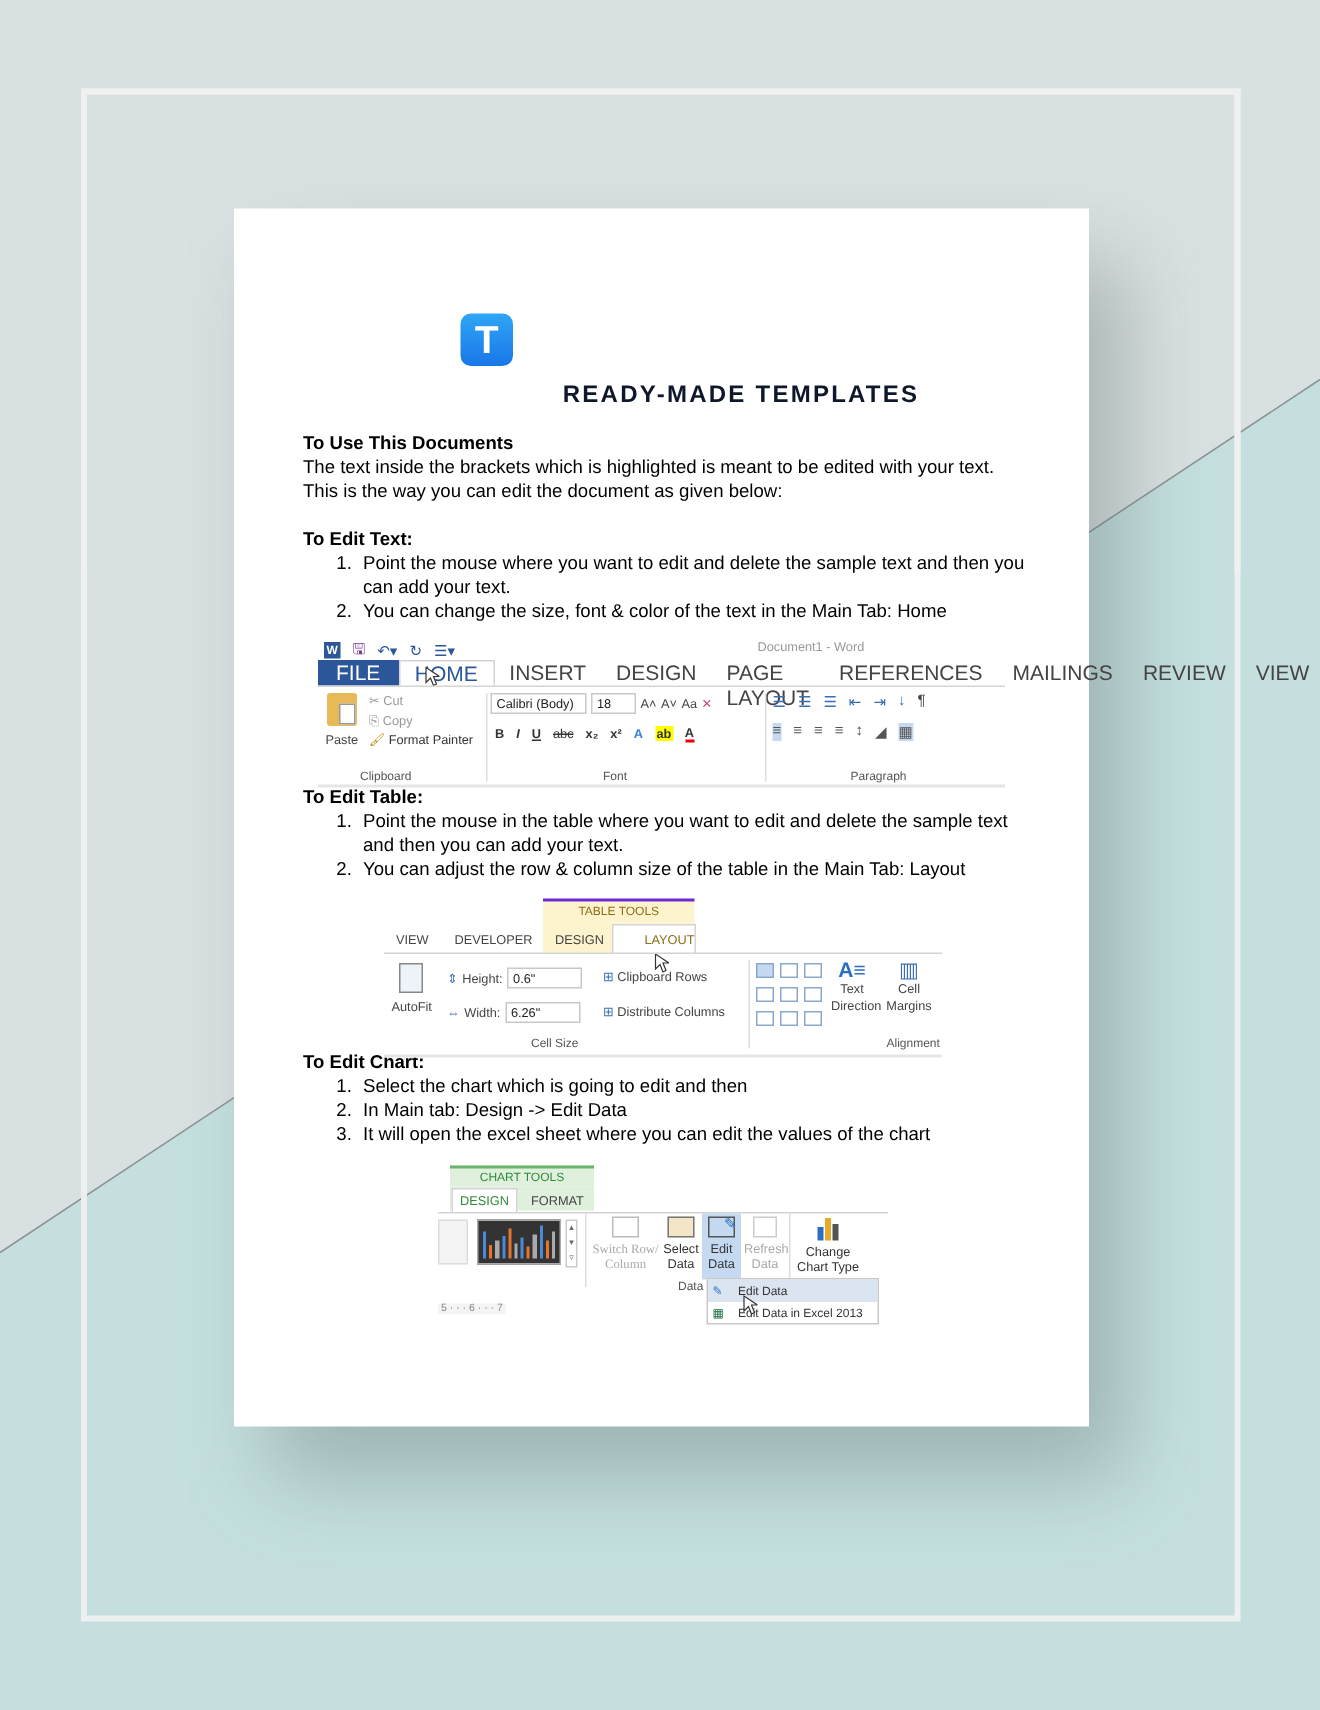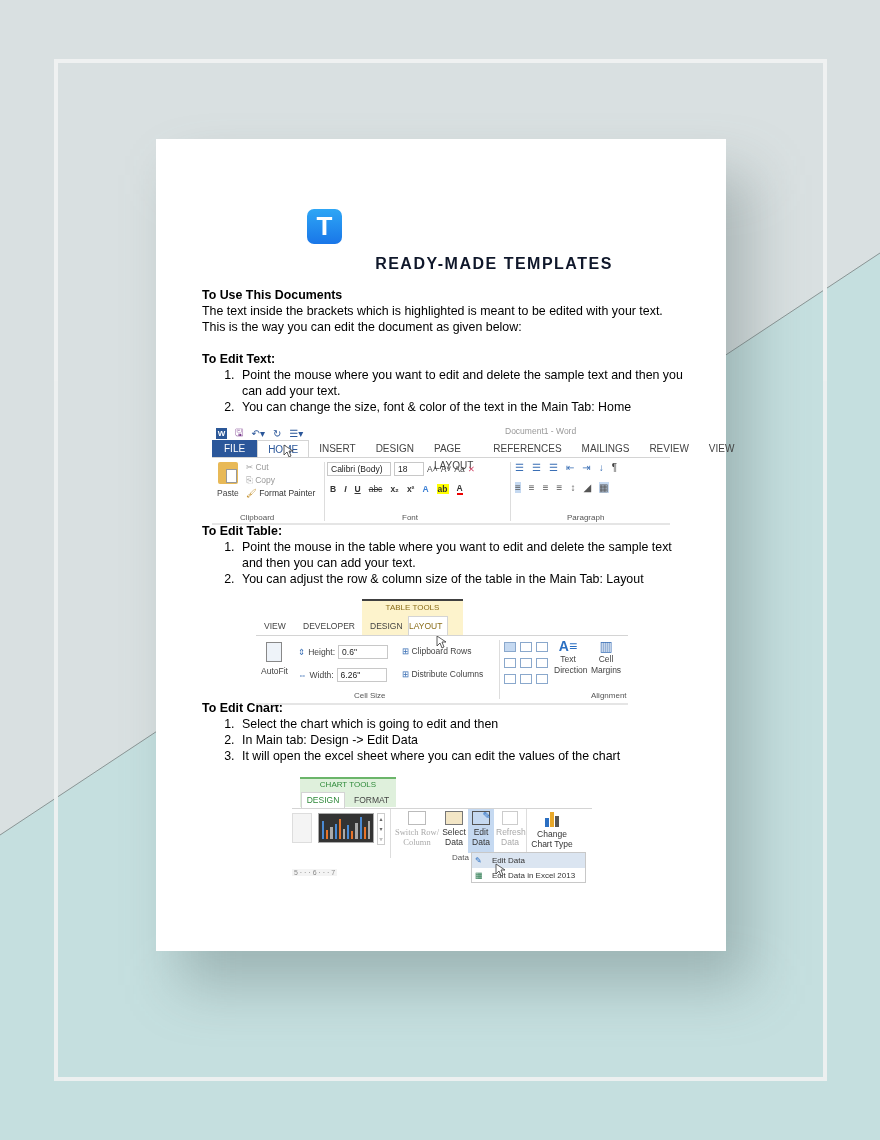--- a/index.html
+++ b/index.html
@@ -20,31 +20,31 @@
   .gap { height:16px; }
   ol { padding-left:36px; }
   ol li { padding-left:4px; }
   .shot { position:absolute; background:#fff; font-size:8.5px; color:#444; }
   
   .word { left:56px; top:283px; width:458px; height:103px; border-bottom:2px solid #e5e5e5; }
   .qat { position:absolute; top:3px; left:4px; display:flex; gap:8px; align-items:center; font-size:10px; }
   .wicon { width:11px; height:11px; background:#2b5797; color:#fff; font-size:8px; text-align:center; line-height:11px; font-weight:bold; }
   .doc-title { position:absolute; top:4px; left:293px; color:#999; font-size:8.5px; }
   .tabs { position:absolute; top:18px; left:0; width:458px; height:17px; display:flex; align-items:center; }
-  .tab { padding:0 10px; font-size:10px; color:#444; height:17px; line-height:17px; }
+  .tab { padding:0 10px; font-size:14px; color:#444; height:17px; line-height:17px; }
   .tab.file { background:#2b579a; color:#fff; padding:0 12px; }
   .tab.active { border:1px solid #d4d4d4; border-bottom:none; background:#fff; color:#2b579a; }
   .rib-body { position:absolute; top:35px; left:0; width:458px; height:68px; border-top:1px solid #d4d4d4; }
   .group-label { position:absolute; bottom:3px; font-size:8px; color:#555; }
   .vsep { position:absolute; top:4px; bottom:4px; width:1px; background:#ddd; }
   .inbox { display:inline-block; border:1px solid #c8c8c8; padding:1px 3px; font-size:8.5px; color:#222; background:#fff; }
   .sel { background:#c5d9f1; }
   
   .tbl { left:100px; top:458px; width:372px; height:108px; }
-  .ctx-head { position:absolute; background:#fdf3cc; border-top:2px solid #404040; text-align:center; color:#8a6d1a; font-size:8px; }
+  .ctx-head { position:absolute; background:#fdf3cc; border-top:2px solid #6d28d9; text-align:center; color:#8a6d1a; font-size:8px; }
   .ctx-tab { position:absolute; font-size:8.5px; }
   
   .cht { left:136px; top:638px; width:300px; height:106px; }
   .ctx-green { position:absolute; background:#dff0dc; border-top:2px solid #6bb56a; text-align:center; color:#2f8a3a; font-size:8px; }
   .dd { position:absolute; background:#fff; border:1px solid #c8c8c8; font-size:8px; color:#333; }
   .dd-item { height:15px; line-height:15px; padding-left:20px; position:relative; }
   .dd-item.hl { background:#dbe5f1; }
   .cursor { position:absolute; width:0; height:0; border-left:5px solid transparent; border-right:5px solid transparent; }
 </style>
 </head>
@@ -171,21 +171,21 @@
       <div class="group-label" style="left:355px;">Paragraph</div>
     </div>
   </div>
 
   <div class="shot tbl">
     <div class="ctx-head" style="left:106px;top:2px;width:101px;height:16px;line-height:14px;">TABLE TOOLS</div>
     <div class="ctx-head" style="left:106px;top:18px;width:101px;height:20px;border-top:none;"></div>
     <div class="ctx-tab" style="left:8px;top:24px;">VIEW</div>
     <div class="ctx-tab" style="left:47px;top:24px;">DEVELOPER</div>
     <div class="ctx-tab" style="left:114px;top:24px;">DESIGN</div>
-    <div class="ctx-tab" style="left:152px;top:19px;width:40px;height:20px;background:#fff;border:1px solid #d4d4d4;border-bottom:none;text-align:left;line-height:18px;color:#8a6d1a;">LAYOUT</div>
+    <div class="ctx-tab" style="left:152px;top:19px;width:56px;height:20px;background:#fff;border:1px solid #d4d4d4;border-bottom:none;text-align:right;line-height:18px;color:#8a6d1a;">LAYOUT</div>
     <svg width="10" height="14" style="position:absolute;left:180px;top:38px">
         <path d="M1 1 L1 11 L4 8 L6 13 L8 12 L6 7 L10 7 Z" fill="#fff" stroke="#333" stroke-width="0.8"></path>
       </svg>
     <div style="position:absolute;left:0;top:38px;width:372px;height:70px;border-top:1px solid #d4d4d4;border-bottom:2px solid #e5e5e5;">
       <div style="position:absolute;left:10px;top:6px;width:16px;height:20px;border:1px solid #888;background:#eef3f9;"></div>
       <div style="position:absolute;left:5px;top:30px;">AutoFit</div>
       <div style="position:absolute;left:42px;top:9px;display:flex;align-items:center;gap:3px;">
         <span style="color:#3a6fb5">⇕</span>
         <span>Height:</span>
         <span class="inbox" style="width:50px">0.6"</span>

